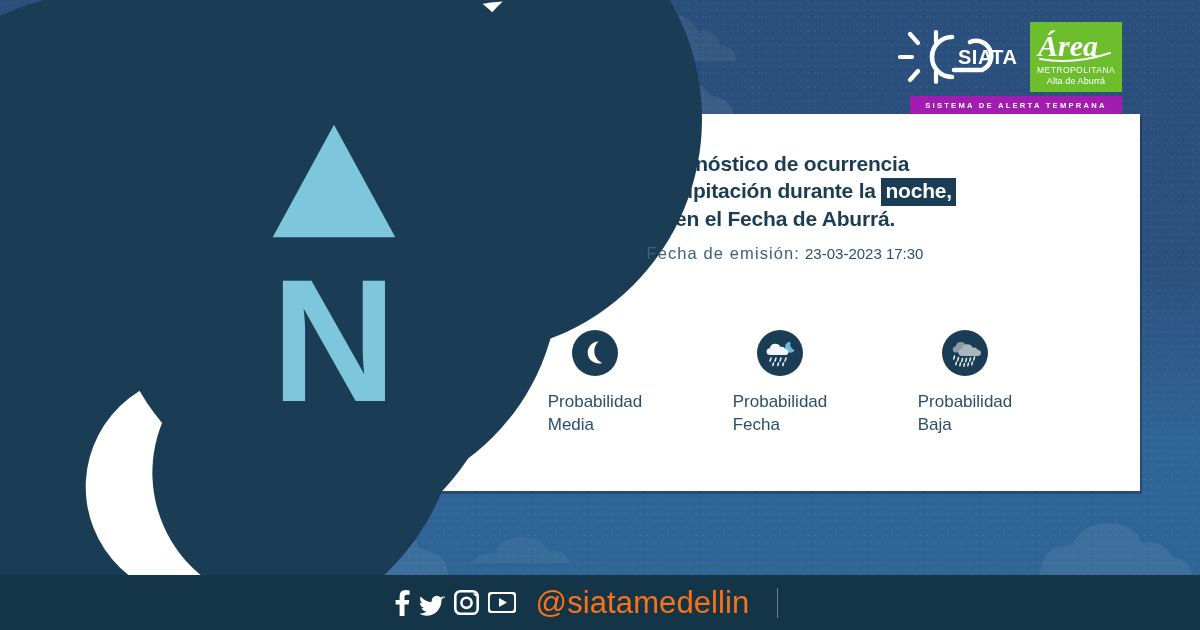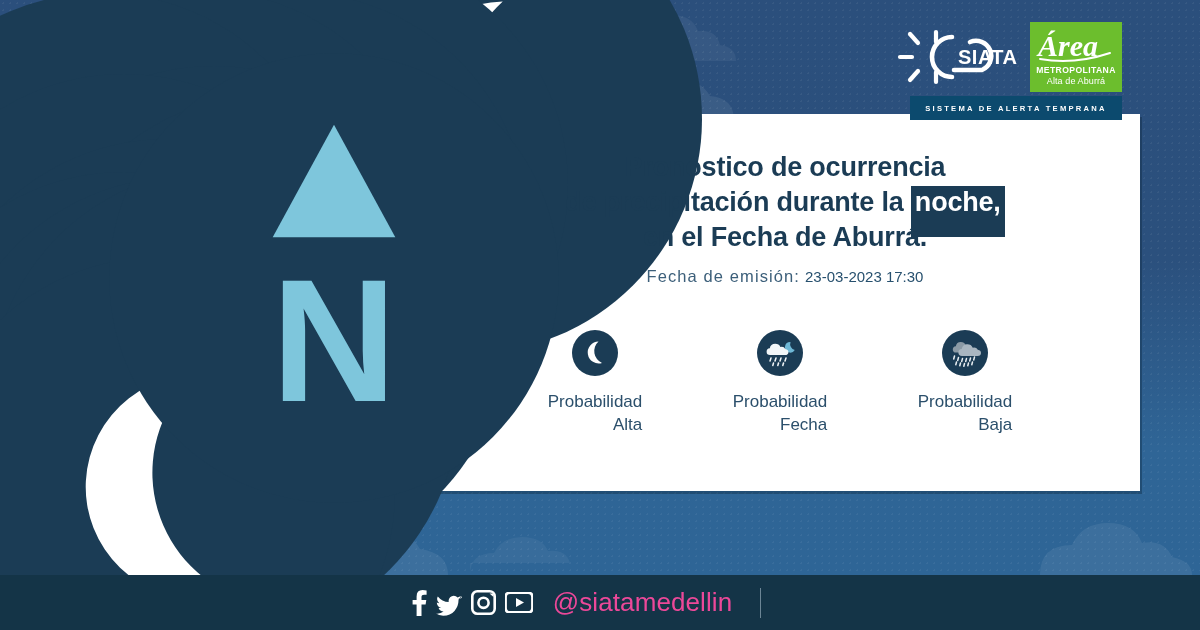--- a/index.html
+++ b/index.html
@@ -34,72 +34,72 @@
   
   .map-wrap { position:absolute; left:56px; top:44px; width:470px; height:520px; }
   .map-wrap svg { display:block; width:470px; height:520px; }
 
   .pin { position:absolute; transform:translate(-50%,-50%); }
   .pin svg { display:block; }
 
   
   .panel { position:absolute; left:470px; top:150px; width:630px; }
   .title {
-    color:#1b3c55; font-weight:bold; font-size:27px; line-height:1.30;
+    color:#1b3c55; font-weight:bold; font-size:21px; line-height:1.30;
     text-align:center; letter-spacing:-0.2px;
   }
   .title .hl {
-    background:#1b3c55; color:#ffffff; padding:1px 4px 20px 4px;
+    background:#1b3c55; color:#ffffff; padding:1px 4px 4px 4px;
   }
   .emitido {
     margin-top:12px; text-align:center; color:#3c5f7a;
     font-size:16.5px; letter-spacing:0.4px;
   }
   .emitido .lbl { font-size:16.5px; letter-spacing:1.1px; }
   .emitido .val { font-size:15px; letter-spacing:0px; color:#27506e; }
 
   
   .legend {
     position:absolute; left:470px; top:330px; width:620px;
     display:flex; justify-content:space-between; padding:0 40px;
   }
   .leg-item { width:170px; display:flex; flex-direction:column; align-items:center; }
   .leg-icon { width:46px; height:46px; }
   .leg-label {
-    margin-top:15px; text-align:right; color:#2b4f6b;
+    margin-top:15px; text-align:left; color:#2b4f6b;
     font-size:17px; line-height:1.35;
   }
 
   
   .logos { position:absolute; right:78px; top:22px; display:flex; align-items:flex-start; }
   .siata-logo { margin-right:6px; }
   .am-logo {
     width:92px; background:#6cbe2d; padding:4px 5px 5px 5px;
     display:flex; flex-direction:column; align-items:center;
   }
   .am-script { width:80px; height:40px; }
-  .am-t1 { color:#fff; font-size:8.6px; font-weight:bold; letter-spacing:0.4px; line-height:1.15; }
+  .am-t1 { color:#fff; font-size:8.6px; font-weight:normal; letter-spacing:0.4px; line-height:1.15; }
   .am-t2 { color:#fff; font-size:9px; letter-spacing:0.1px; line-height:1.2; }
   .tagline {
-    position:absolute; right:78px; top:96px; width:212px; height:24px;
-    background:#0c4a6e; display:flex; align-items:center; justify-content:center;
+    position:absolute; right:78px; top:96px; width:212px; height:18px;
+    background:#a21caf; display:flex; align-items:center; justify-content:center;
   }
   .tagline span {
     color:#ffffff; font-size:7.6px; font-weight:bold; letter-spacing:2.25px;
   }
 
   
   .footer {
     position:absolute; left:0; bottom:0; width:1200px; height:55px;
     background:#143447; display:flex; align-items:center; justify-content:center;
   }
   .foot-inner { display:flex; align-items:center; }
   .social { display:flex; align-items:center; gap:9px; margin-right:20px; }
   .social svg { display:block; }
-  .handle { color:#ec4899; font-size:26px; letter-spacing:0.1px; }
+  .handle { color:#f97316; font-size:31px; letter-spacing:0.1px; }
   .fdiv { width:1px; height:30px; background:#6c8595; margin:0 28px; }
   .weburl { color:#ffffff; font-size:23px; letter-spacing:0.1px; }
 </style>
 </head>
 <body>
 
 <div id="stage">
 
   <div class="bg-sky">
     <div class="bg-dots"></div>
@@ -257,21 +257,21 @@
 
   <div class="legend">
 
     <div class="leg-item">
       <svg class="leg-icon" viewBox="0 0 46 46">
         <circle cx="23" cy="23" r="23" fill="#1b3c55"></circle>
         <path d="M30 33 A11 11 0 1 1 26.5 11.5 A13 13 0 0 0 30 33 Z" fill="#ffffff"></path>
       </svg>
       <div class="leg-label">
         <div>Probabilidad</div>
-        <div>Alta</div>
+        <div>Media</div>
       </div>
     </div>
 
     <div class="leg-item">
       <svg class="leg-icon" viewBox="0 0 46 46">
         <circle cx="23" cy="23" r="23" fill="#1b3c55"></circle>
         <path d="M33.5 12 A5.3 5.3 0 1 0 37.8 20 A6.2 6.2 0 0 1 33.5 12 Z" fill="#6fb8d6"></path>
         <path d="M13 25 q-3.4 0-3.4-3.3 q0-3.1 3.2-3.4 q0.7-4.6 5.4-4.6 q3.9 0 5.2 3.3 q3.3-0.9 4.9 1.9 q3.1 0.5 3.1 3.3 q0 2.8-3.4 2.8 Z" fill="#f2f6f8"></path>
         <g stroke="#f2f6f8" stroke-width="1.5" stroke-linecap="round">
           <line x1="14" y1="28" x2="13" y2="31"></line>

